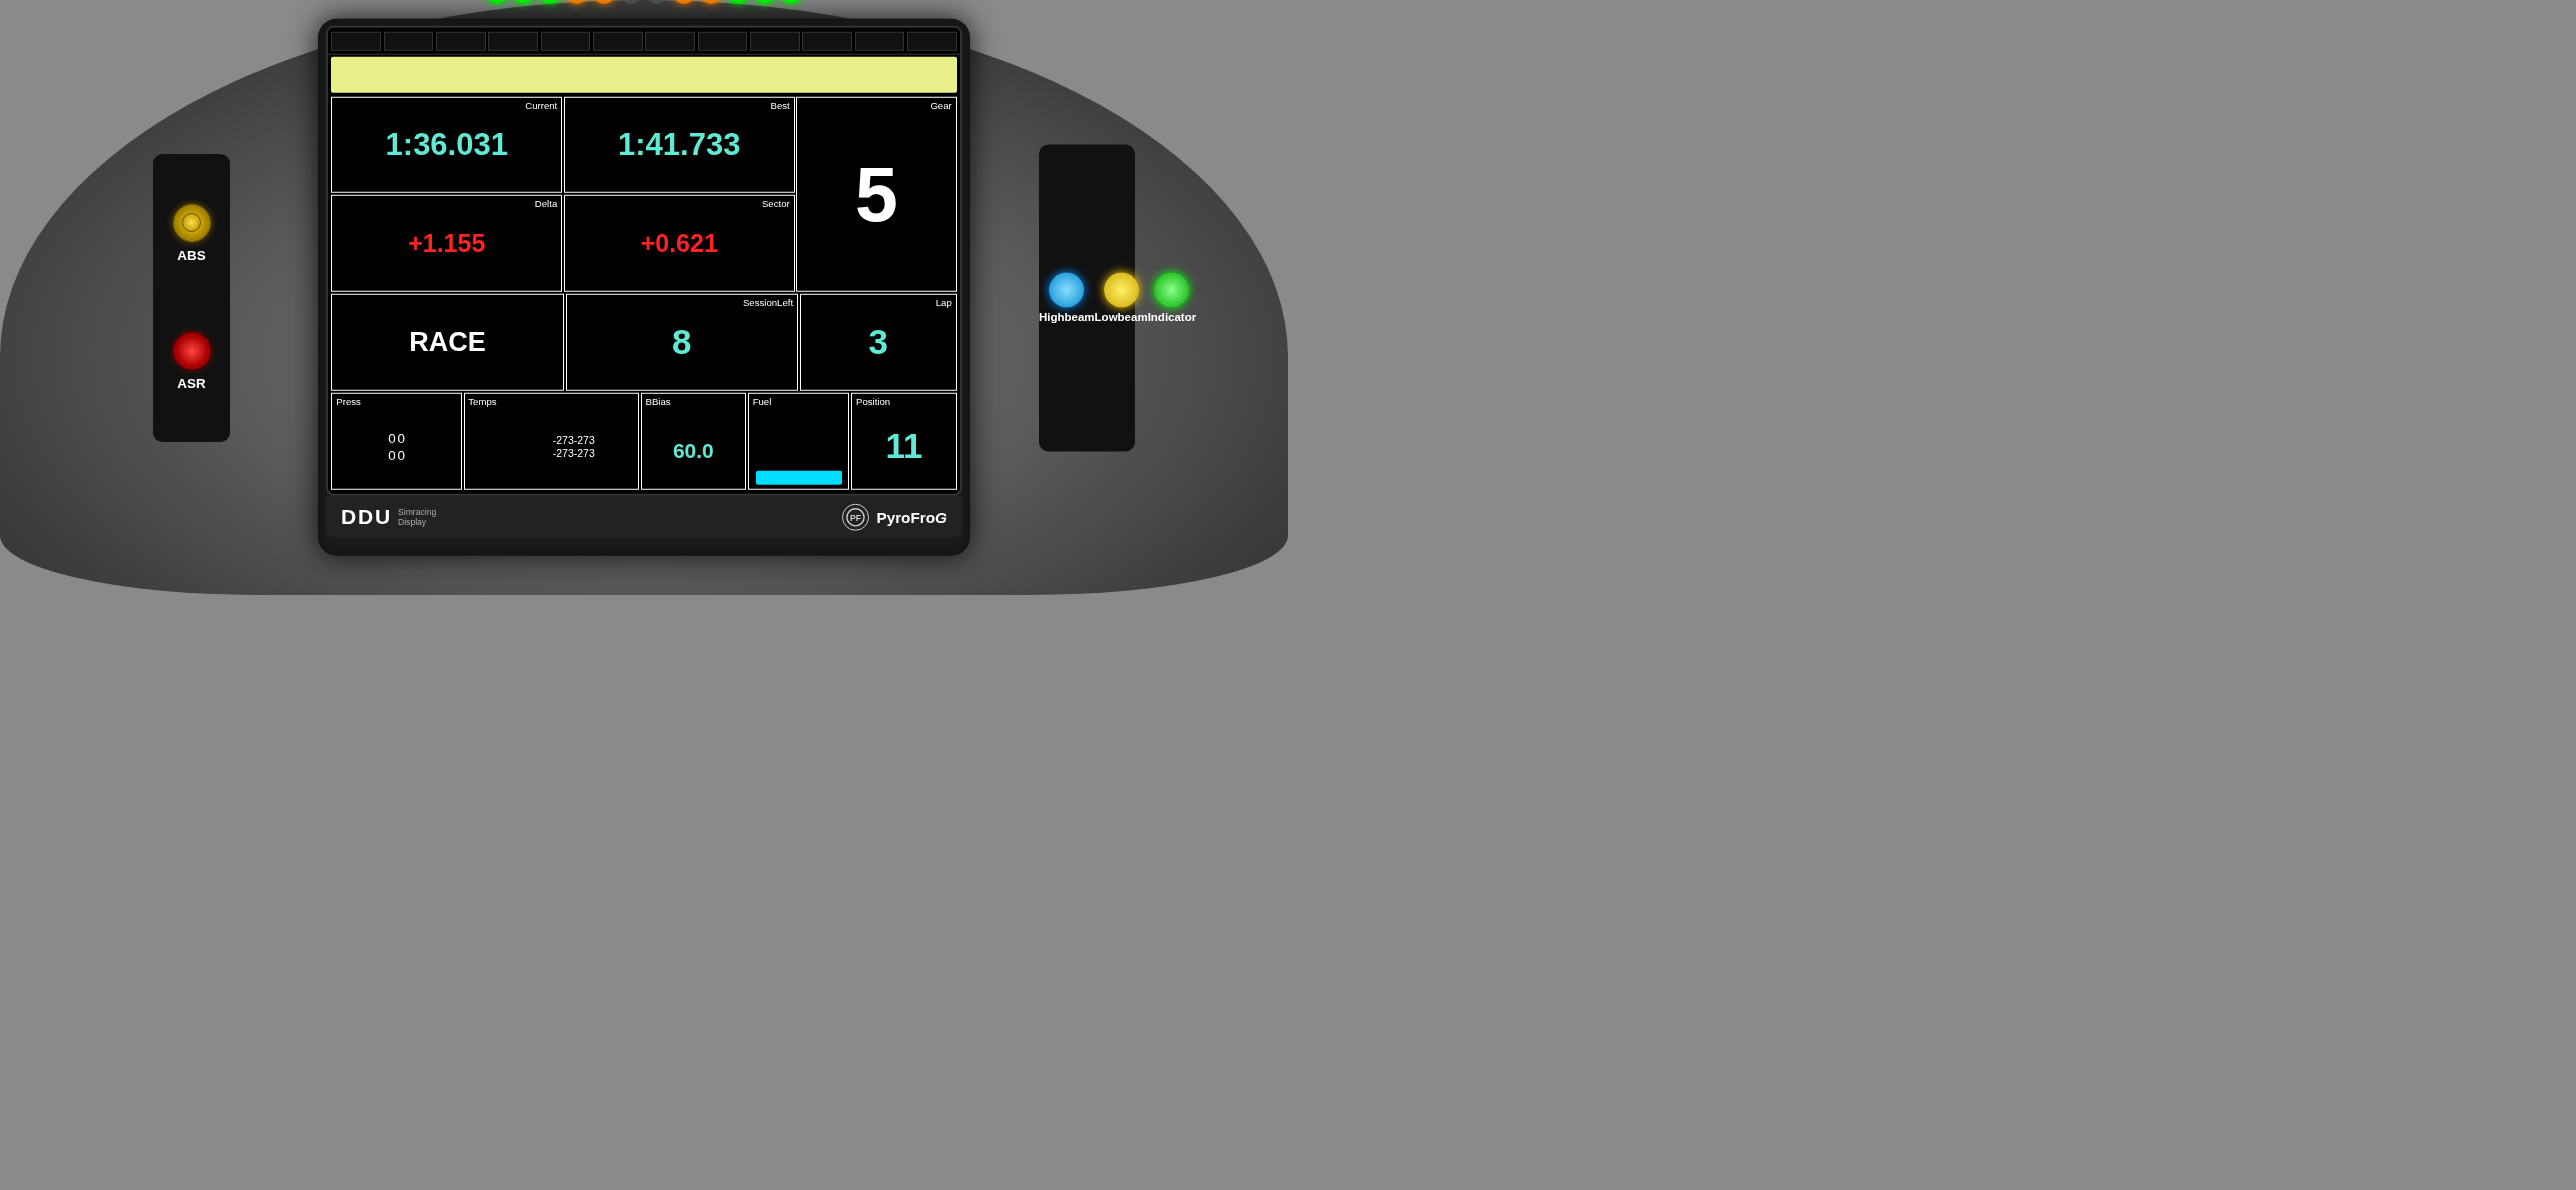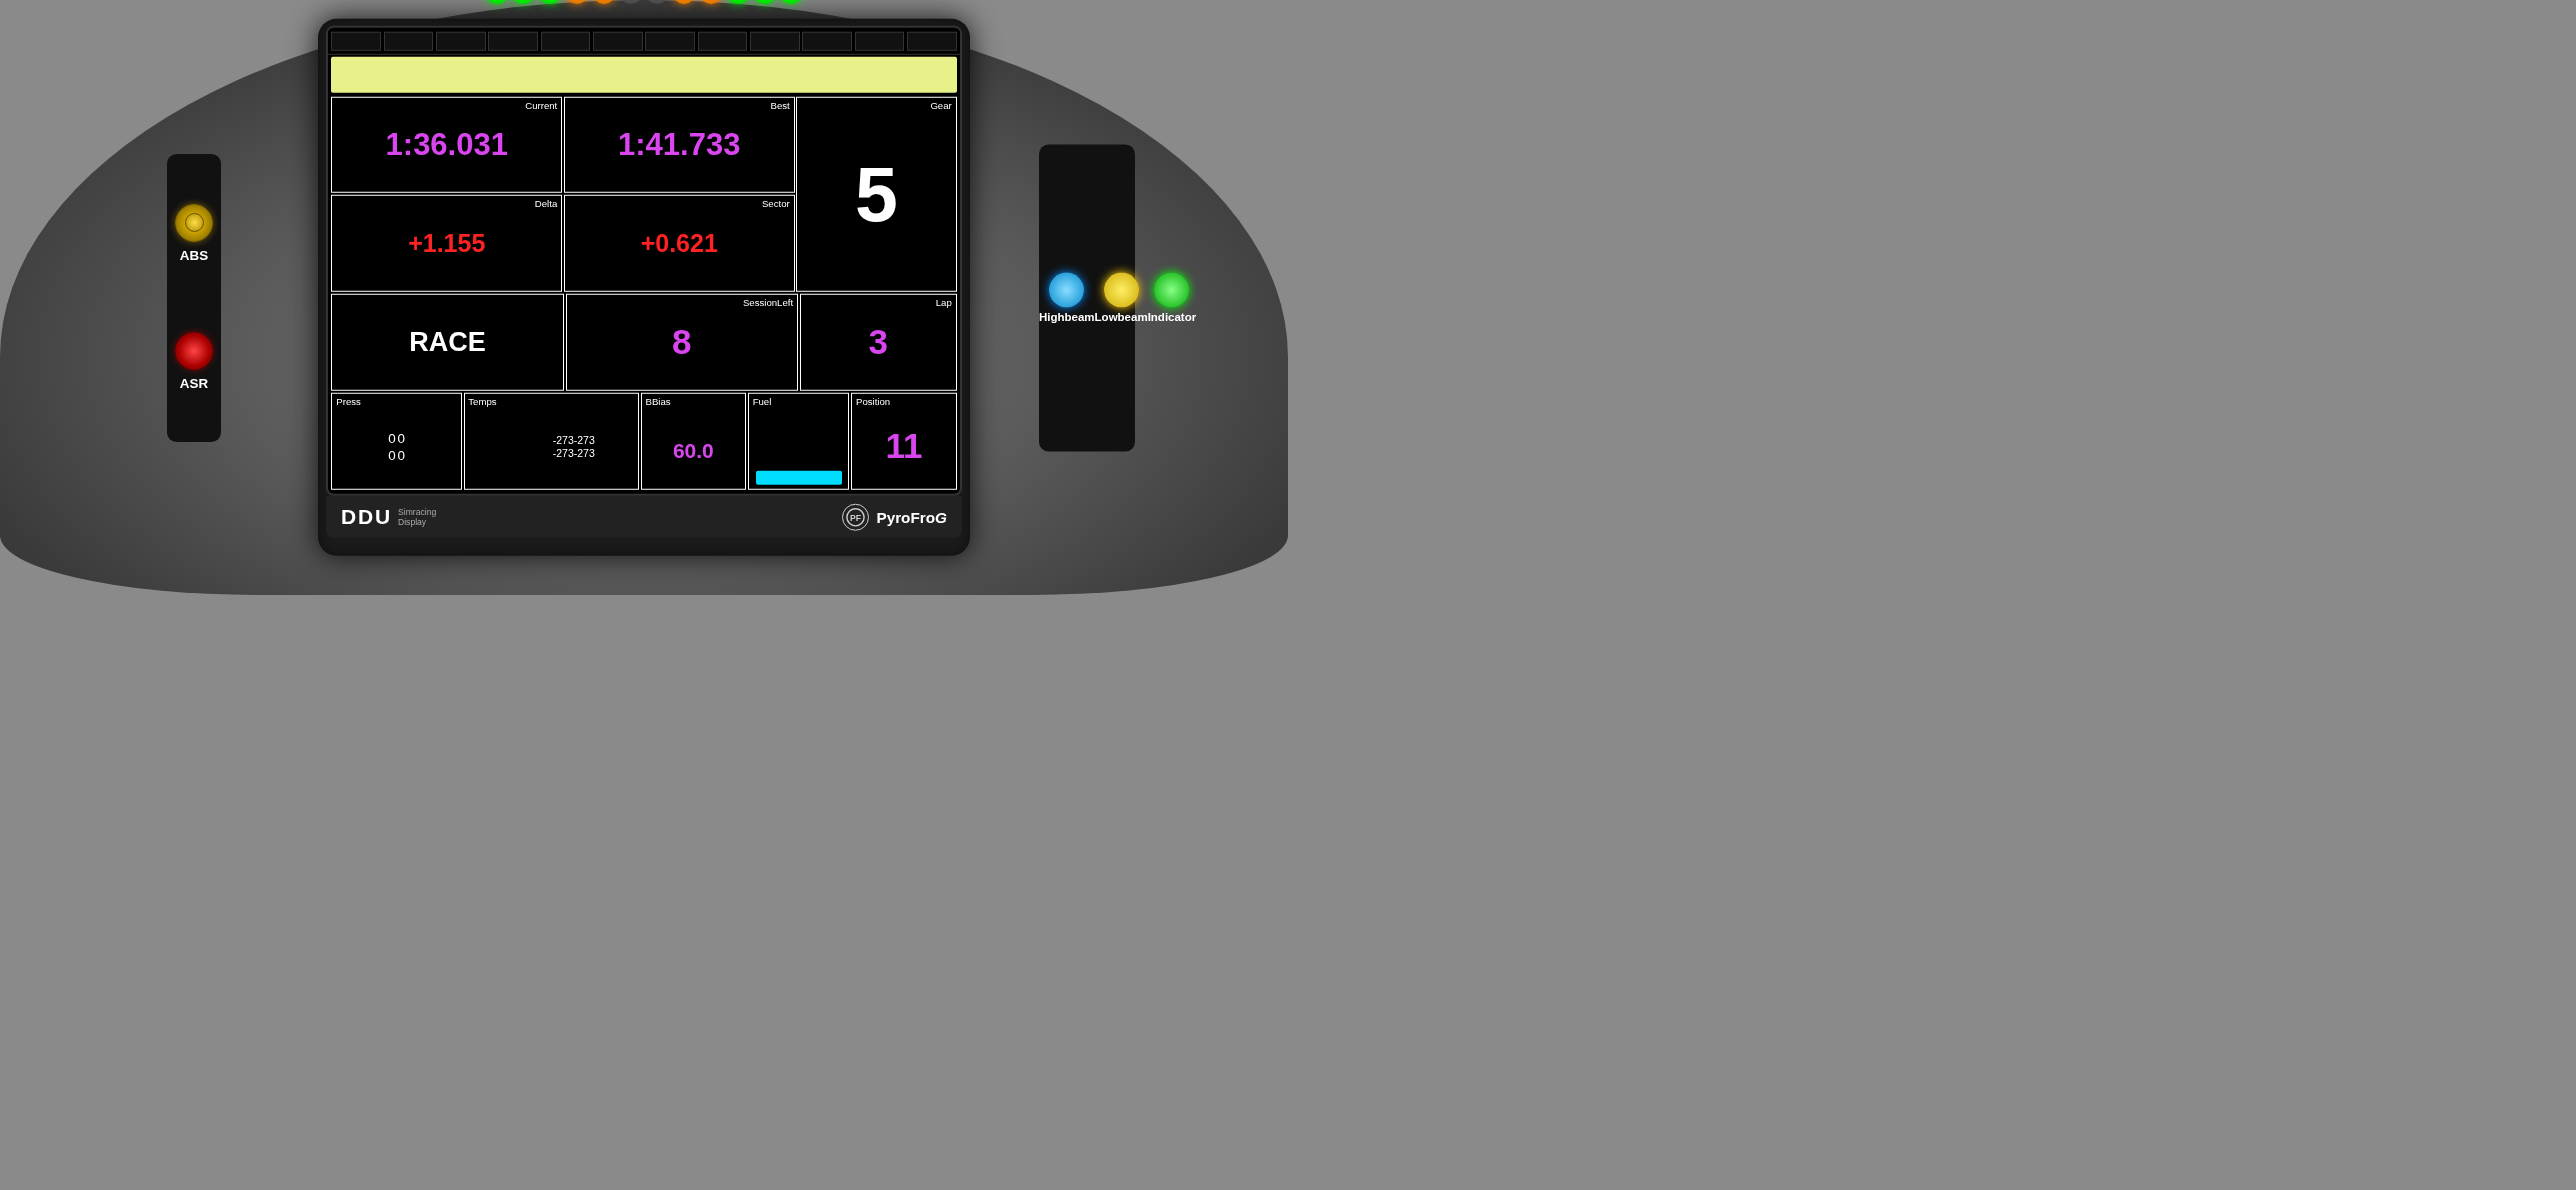--- a/index.html
+++ b/index.html
@@ -136,21 +136,21 @@
     }
     .cell-label-left {
       position: absolute;
       top: 1.9px;
       left: 3.8px;
       font-size: 9.6px;
       color: #fff;
     }
 
     .cell-value {
-      color: #d946ef;
+      color: #5eead4;
       font-family: Arial, sans-serif;
       font-weight: bold;
       text-align: center;
     }
 
     .cell-value.large { font-size: 31px; }
     .cell-value.xlarge { font-size: 77px; line-height: 1; color: #fff; font-weight: bold; }
     .cell-value.medium { font-size: 25px; }
     .cell-value.red { color: #ff2222; }
     .cell-value.race { font-size: 27px; color: #fff; font-weight: bold; }
@@ -225,30 +225,29 @@
       font-size: 9.6px;
       font-weight: bold;
     }
 
     
     .left-panel {
       position: absolute;
       left: 153px;
       top: 50%;
       transform: translateY(-50%);
-      width: 54px;
+      width: 77px;
       height: 288px;
       background: #111;
       border-radius: 9.6px;
       display: flex;
       flex-direction: column;
       align-items: center;
       justify-content: space-around;
       padding: 15.3px 0;
-      margin-left: 14px;
     }
 
     .indicator-abs {
       display: flex;
       flex-direction: column;
       align-items: center;
       gap: 5.8px;
     }
 
     .abs-button {

